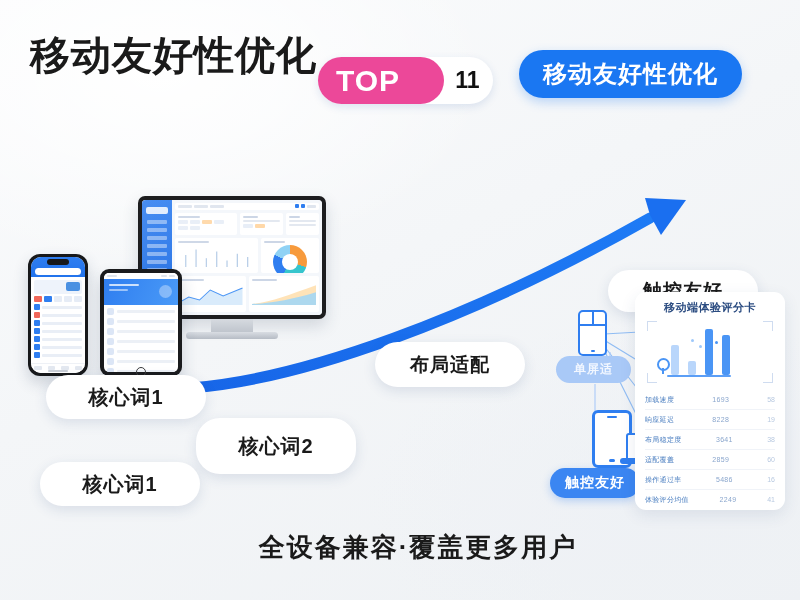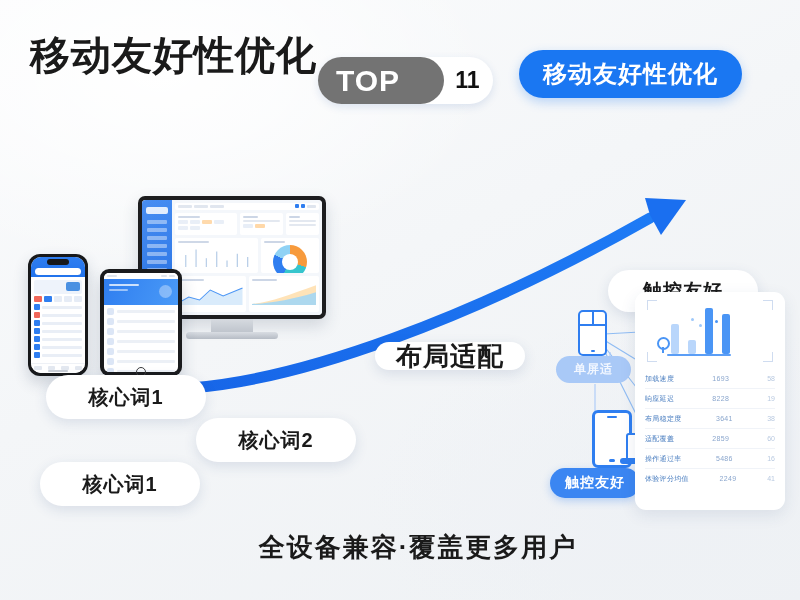--- a/index.html
+++ b/index.html
@@ -24,21 +24,21 @@
     font-family:"Liberation Sans","DejaVu Sans",sans-serif;
   }
   .top-badge{
     position:absolute;left:318px;top:57px;
     height:47px;width:175px;border-radius:26px;
     background:#ffffff;box-shadow:0 3px 9px rgba(30,80,160,.13);
     display:flex;align-items:center;
   }
   .top-badge .tb-blue{
     position:absolute;left:0;top:0;height:47px;width:126px;
-    border-radius:26px;background:#737373;
+    border-radius:26px;background:#ec4899;
     display:flex;align-items:center;justify-content:flex-start;
     padding-left:18px;box-sizing:border-box;
   }
   .top-badge .tb-blue span{
     color:#ffffff;font-size:30px;font-weight:bold;letter-spacing:1px;
   }
   .top-badge .tb-num{
     position:absolute;right:6px;top:4px;width:39px;height:39px;
     border-radius:50%;background:#ffffff;
     display:flex;align-items:center;justify-content:center;
@@ -145,23 +145,23 @@
   .tab-home{position:absolute;left:50%;transform:translateX(-50%);bottom:-1px;width:8px;height:8px;border:1px solid #3a3b3e;border-radius:50%;}
 
   
   .pill{
     position:absolute;background:#fff;border-radius:24px;
     box-shadow:0 4px 13px rgba(40,70,120,.13);
     display:flex;align-items:center;justify-content:center;
     font-size:20px;font-weight:bold;color:#1a1a1a;letter-spacing:1px;
   }
   .pill-kw1{left:46px;top:375px;width:160px;height:44px;}
-  .pill-kw2{left:196px;top:418px;width:160px;height:44px;}
+  .pill-kw2{left:196px;top:418px;width:160px;height:56px;}
   .pill-kw3{left:40px;top:462px;width:160px;height:44px;}
-  .pill-layout{left:375px;top:342px;width:150px;height:28px;font-size:26px;}
+  .pill-layout{left:375px;top:342px;width:150px;height:45px;font-size:19px;}
   .pill-touch{left:608px;top:270px;width:150px;height:42px;font-size:19px;}
 
   
   .diagram{position:absolute;left:540px;top:300px;width:245px;height:215px;}
   .diag-lines{position:absolute;left:0;top:0;width:245px;height:215px;}
   .d-phone{
     position:absolute;left:38px;top:10px;width:25px;height:42px;
     border:2.5px solid #2f7ef0;border-radius:5px;background:#fff;
   }
   .d-phone .spl{position:absolute;left:0;right:0;top:12px;height:2px;background:#2f7ef0;}
@@ -485,20 +485,21 @@
       <div class="bar"></div>
         <div class="dot"></div>
     </div>
     <div class="d-laptop">
       <div class="lid"></div>
         <div class="base"></div>
     </div>
     <div class="d-pill-solid">触控友好</div>
 
     <div class="score-card">
+      <div class="sc-title">移动端体验评分卡</div>
       <div class="sc-graph">
         <span class="corner c-tl"></span>
           <span class="corner c-tr"></span>
         <span class="corner c-bl"></span>
           <span class="corner c-br"></span>
         <span class="dotsm" style="left:46px;top:18px"></span>
         <span class="dotsm" style="left:54px;top:24px"></span>
         <span class="dotsm" style="left:62px;top:14px"></span>
         <span class="dotsm" style="left:70px;top:20px;background:#4a95f5"></span>
         <div class="bars">

